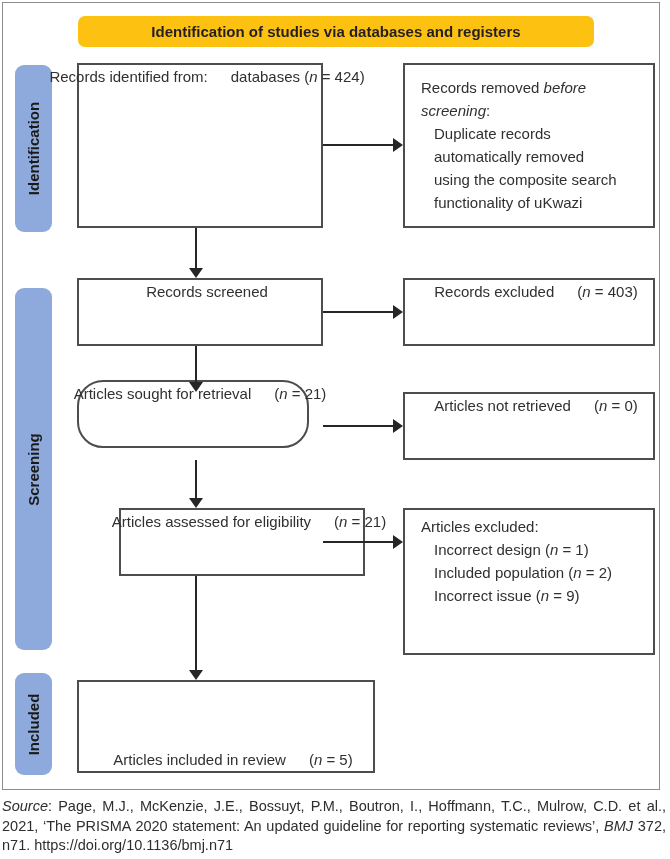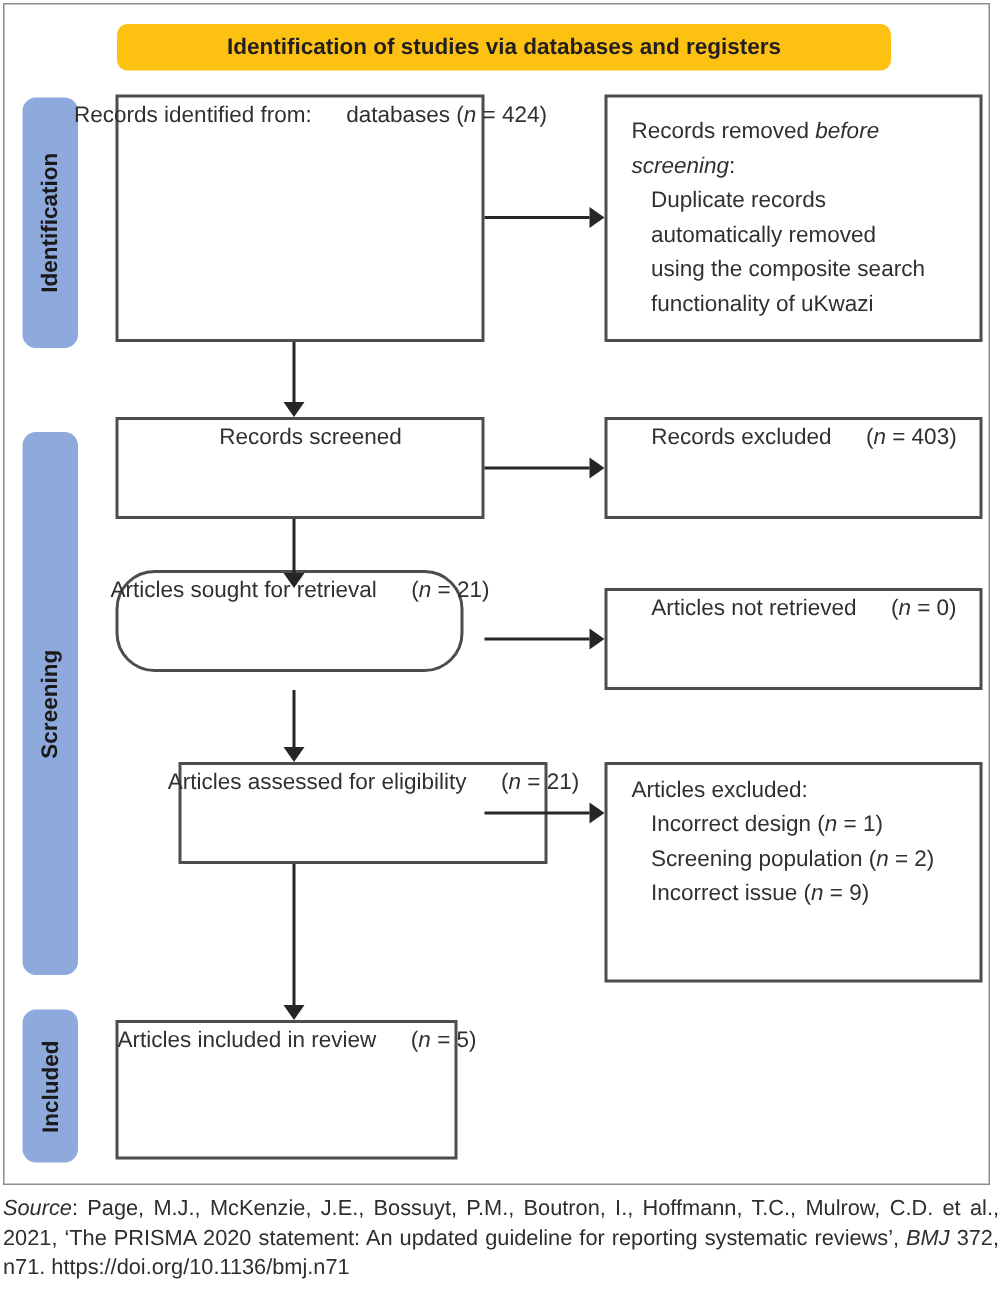--- a/index.html
+++ b/index.html
@@ -95,25 +95,25 @@
       <div><span>(</span><em>n</em><span> = 0)</span></div>
     </div>
 
   <div class="box vcenter" style="left:77px;top:508px;width:246px;height:68px;margin-left:42px;">
       <div><span>Articles assessed for eligibility</span></div>
       <div><span>(</span><em>n</em><span> = 21)</span></div>
     </div>
   <div class="box" style="left:403px;top:508px;width:252px;height:147px;padding-top:5px;">
       <div><span>Articles excluded:</span></div>
       <div class="indent"><span>Incorrect design (</span><em>n</em><span> = 1)</span></div>
-      <div class="indent"><span>Screening population (</span><em>n</em><span> = 2)</span></div>
+      <div class="indent"><span>Included population (</span><em>n</em><span> = 2)</span></div>
       <div class="indent"><span>Incorrect issue (</span><em>n</em><span> = 9)</span></div>
     </div>
 
-  <div class="box vcenter" style="left:77px;top:680px;width:228px;height:93px;">
+  <div class="box vcenter" style="left:77px;top:680px;width:298px;height:93px;align-items:flex-end;">
       <div><span>Articles included in review</span></div>
       <div><span>(</span><em>n</em><span> = 5)</span></div>
     </div>
 
   <div class="vline" style="left:195px;top:228px;height:40px;"></div>
   <div class="head-down" style="left:189px;top:268px;"></div>
 
   <div class="vline" style="left:195px;top:346px;height:36px;"></div>
   <div class="head-down" style="left:189px;top:382px;"></div>
 

